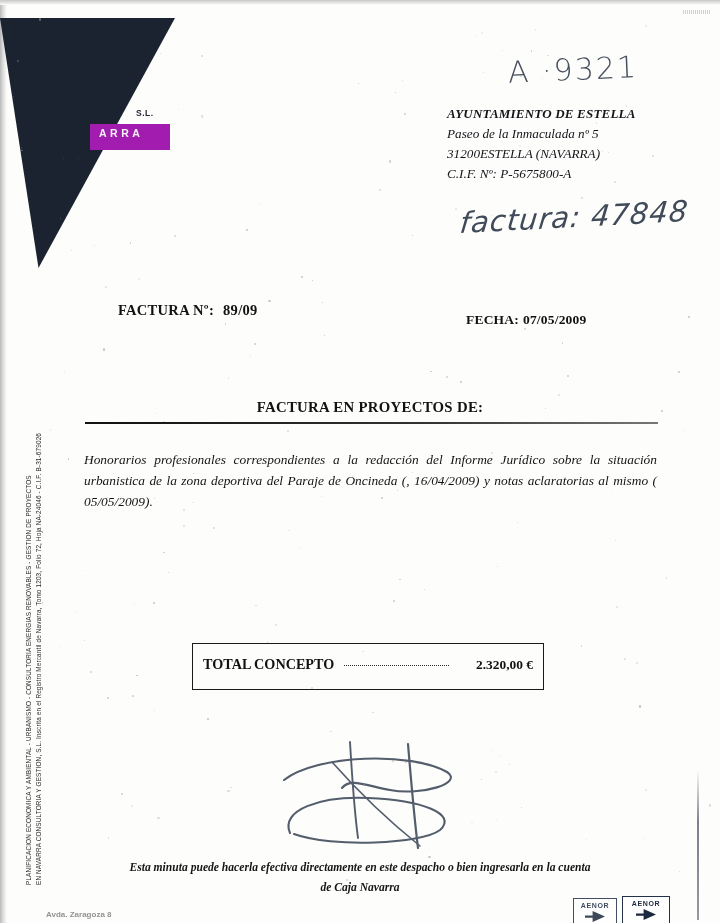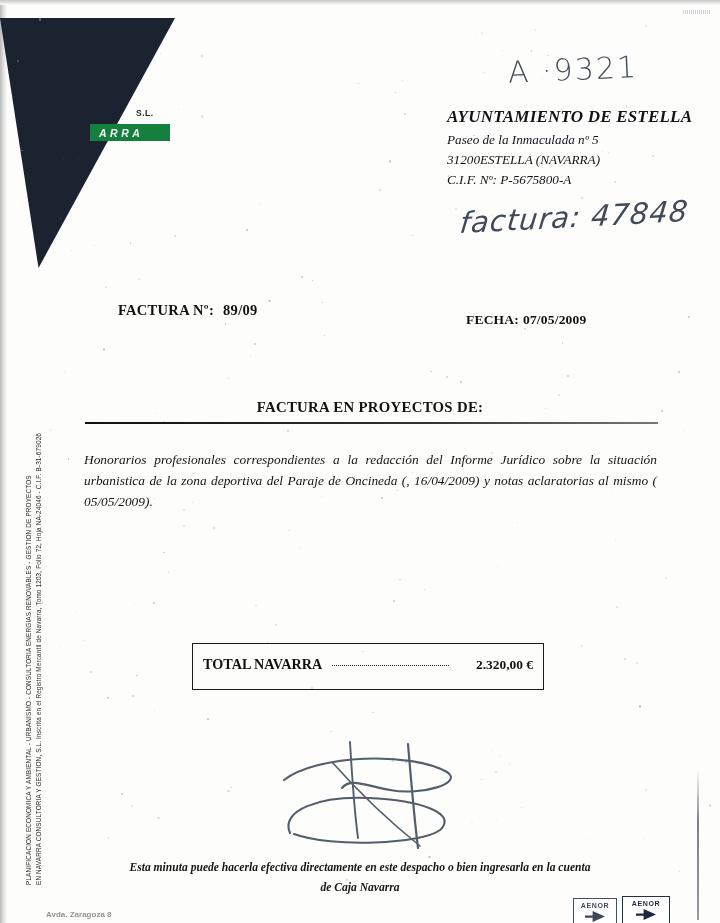--- a/index.html
+++ b/index.html
@@ -80,23 +80,22 @@
     left: 52px; top: 62px;
     font-family: "Liberation Sans", sans-serif;
     font-size: 8.5px;
     font-weight: bold;
     color: #1c2330;
     letter-spacing: .5px;
   }
   .logo-bar {
     position: absolute;
     left: 6px; top: 78px;
-    width: 80px; height: 17px;
-    background: #15803d;
-    font-style: italic;
+    width: 80px; height: 26px;
+    background: #a21caf;
   }
   .logo-bar span {
     position: absolute;
     left: 9px; top: 3px;
     color: #f4f4f4;
     font-family: "Liberation Sans", sans-serif;
     font-size: 10.5px;
     font-weight: bold;
     letter-spacing: 3.5px;
   }
@@ -123,21 +122,21 @@
     position: absolute;
     left: 447px; top: 104px;
     font-family: "Liberation Serif", serif;
     font-style: italic;
     font-size: 13.2px;
     line-height: 1.52;
     color: #13131a;
   }
   .recipient .r-title {
     font-weight: bold;
-    font-size: 17px;
+    font-size: 13px;
     letter-spacing: .2px;
   }
 
   
   .hand {
     position: absolute;
     color: #2d3748;
     font-family: "DejaVu Sans", sans-serif;
     font-weight: 300;
   }
@@ -337,21 +336,21 @@
   <div class="meta-date">
     <span>FECHA:</span><span class="val">07/05/2009</span>
   </div>
 
   <div class="concept-head">FACTURA EN PROYECTOS DE:</div>
   <div class="concept-rule"></div>
   <div class="concept-body">Honorarios profesionales correspondientes a la redacción del Informe Jurídico sobre la situación urbanistica de la zona deportiva del Paraje de Oncineda (, 16/04/2009) y notas aclaratorias al mismo ( 05/05/2009).</div>
 
   <div class="totals">
     <div class="trow">
-      <span class="tlabel bold">TOTAL NAVARRA</span>
+      <span class="tlabel bold">TOTAL CONCEPTO</span>
       <span class="tdots"></span>
       <span class="tval bold">2.320,00 €</span>
     </div>
   </div>
 
   <svg class="signature" viewBox="0 0 200 115">
     <path d="M12 42 C 45 16, 140 14, 175 34 C 192 45, 150 58, 118 52 C 92 47, 78 40, 70 50" fill="none" stroke="#2f3a4d" stroke-width="2.1" stroke-linecap="round"></path>
     <path d="M18 95 C 8 72, 48 58, 96 60 C 150 62, 186 76, 168 92 C 150 106, 60 110, 22 96" fill="none" stroke="#2f3a4d" stroke-width="2.1" stroke-linecap="round"></path>
     <path d="M78 4 C 80 38, 82 70, 86 100" fill="none" stroke="#2f3a4d" stroke-width="1.9" stroke-linecap="round"></path>
     <path d="M136 6 C 139 42, 142 78, 146 110" fill="none" stroke="#2f3a4d" stroke-width="2.2" stroke-linecap="round"></path>

